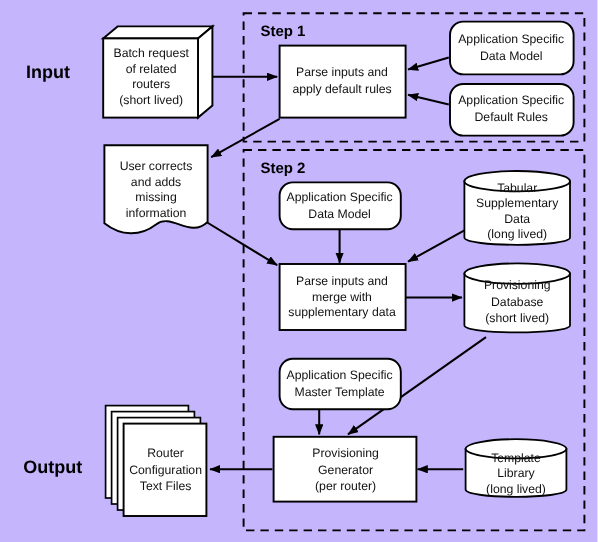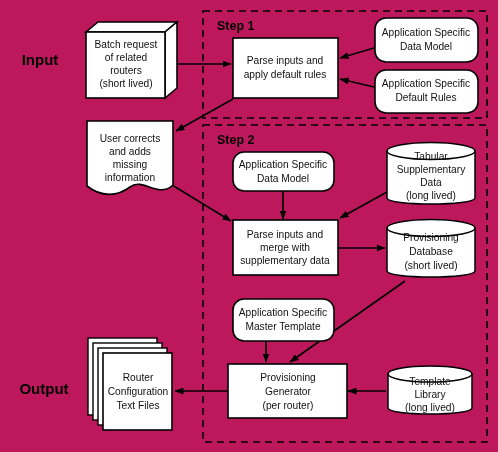--- a/index.html
+++ b/index.html
@@ -4,21 +4,21 @@
 <style>
   html, body {
     margin: 0;
     padding: 0;
     background: #ffffff;
   }
   #diagram-root {
     position: relative;
     width: 498px;
     height: 452px;
-    background: #be185d;
+    background: #c4b5fd;
     font-family: "Liberation Sans", sans-serif;
     overflow: hidden;
   }
   svg#flowchart {
     display: block;
     width: 498px;
     height: 452px;
   }
   .node-shape {
     fill: #ffffff;

